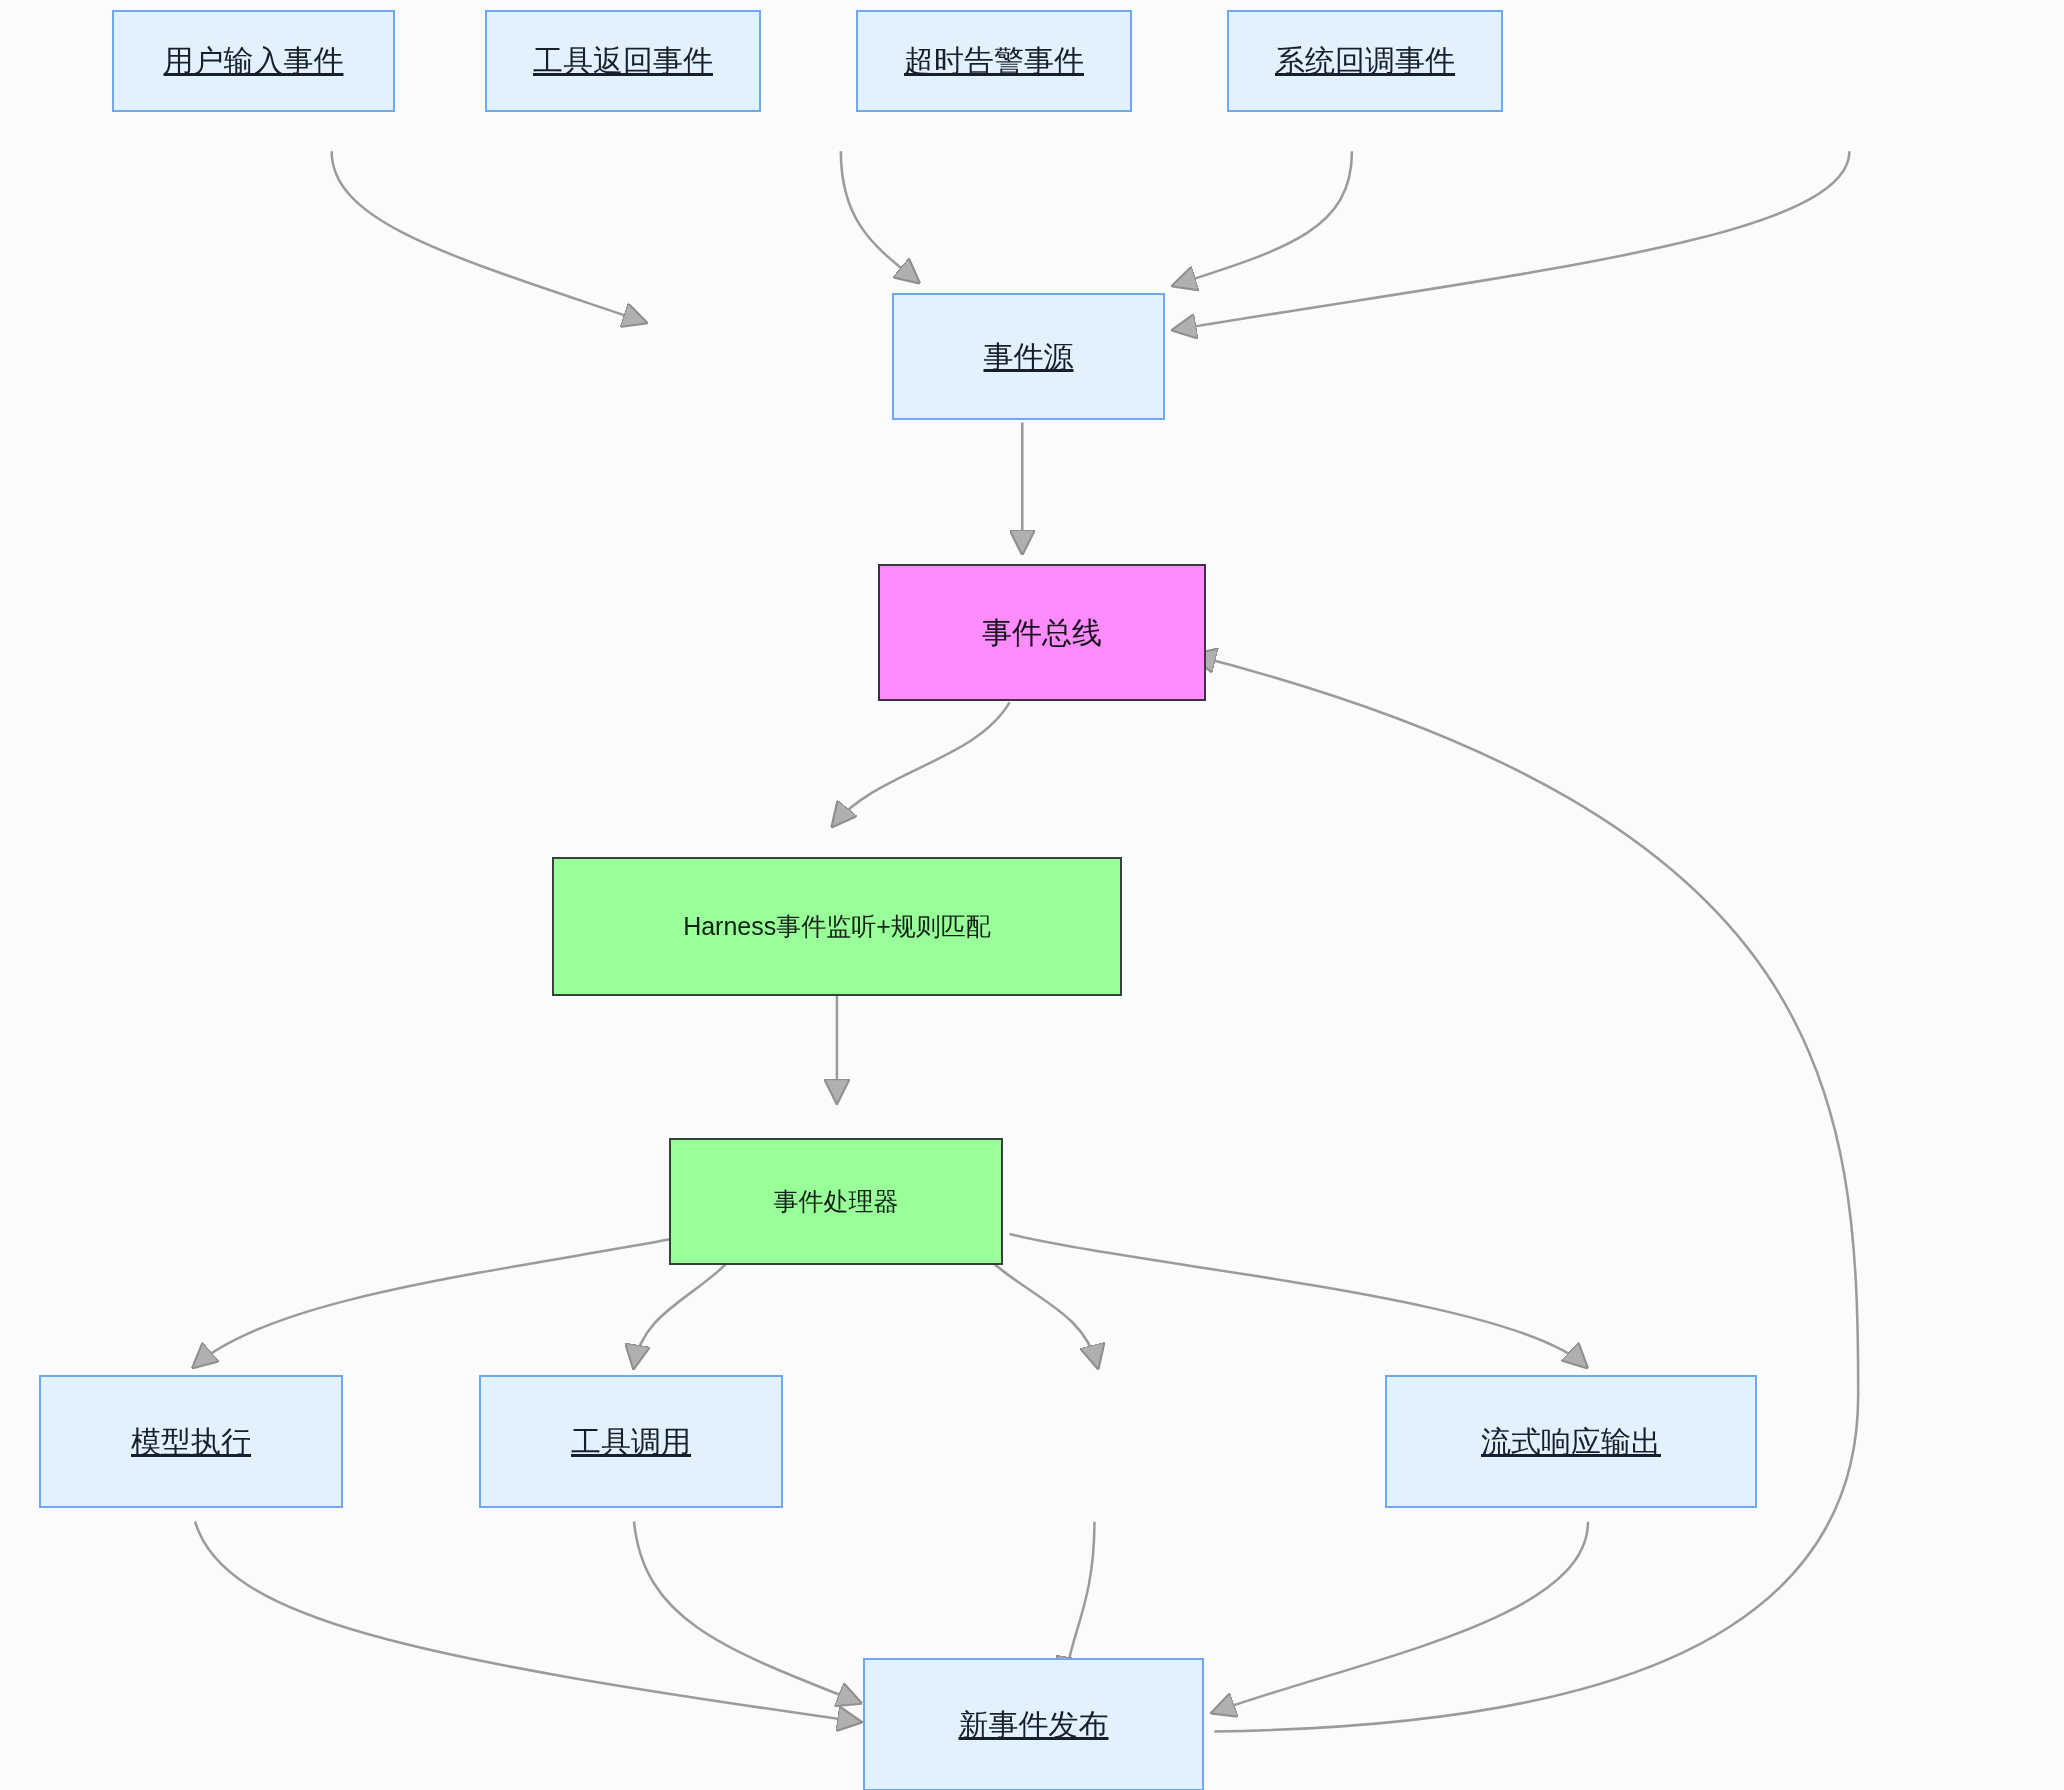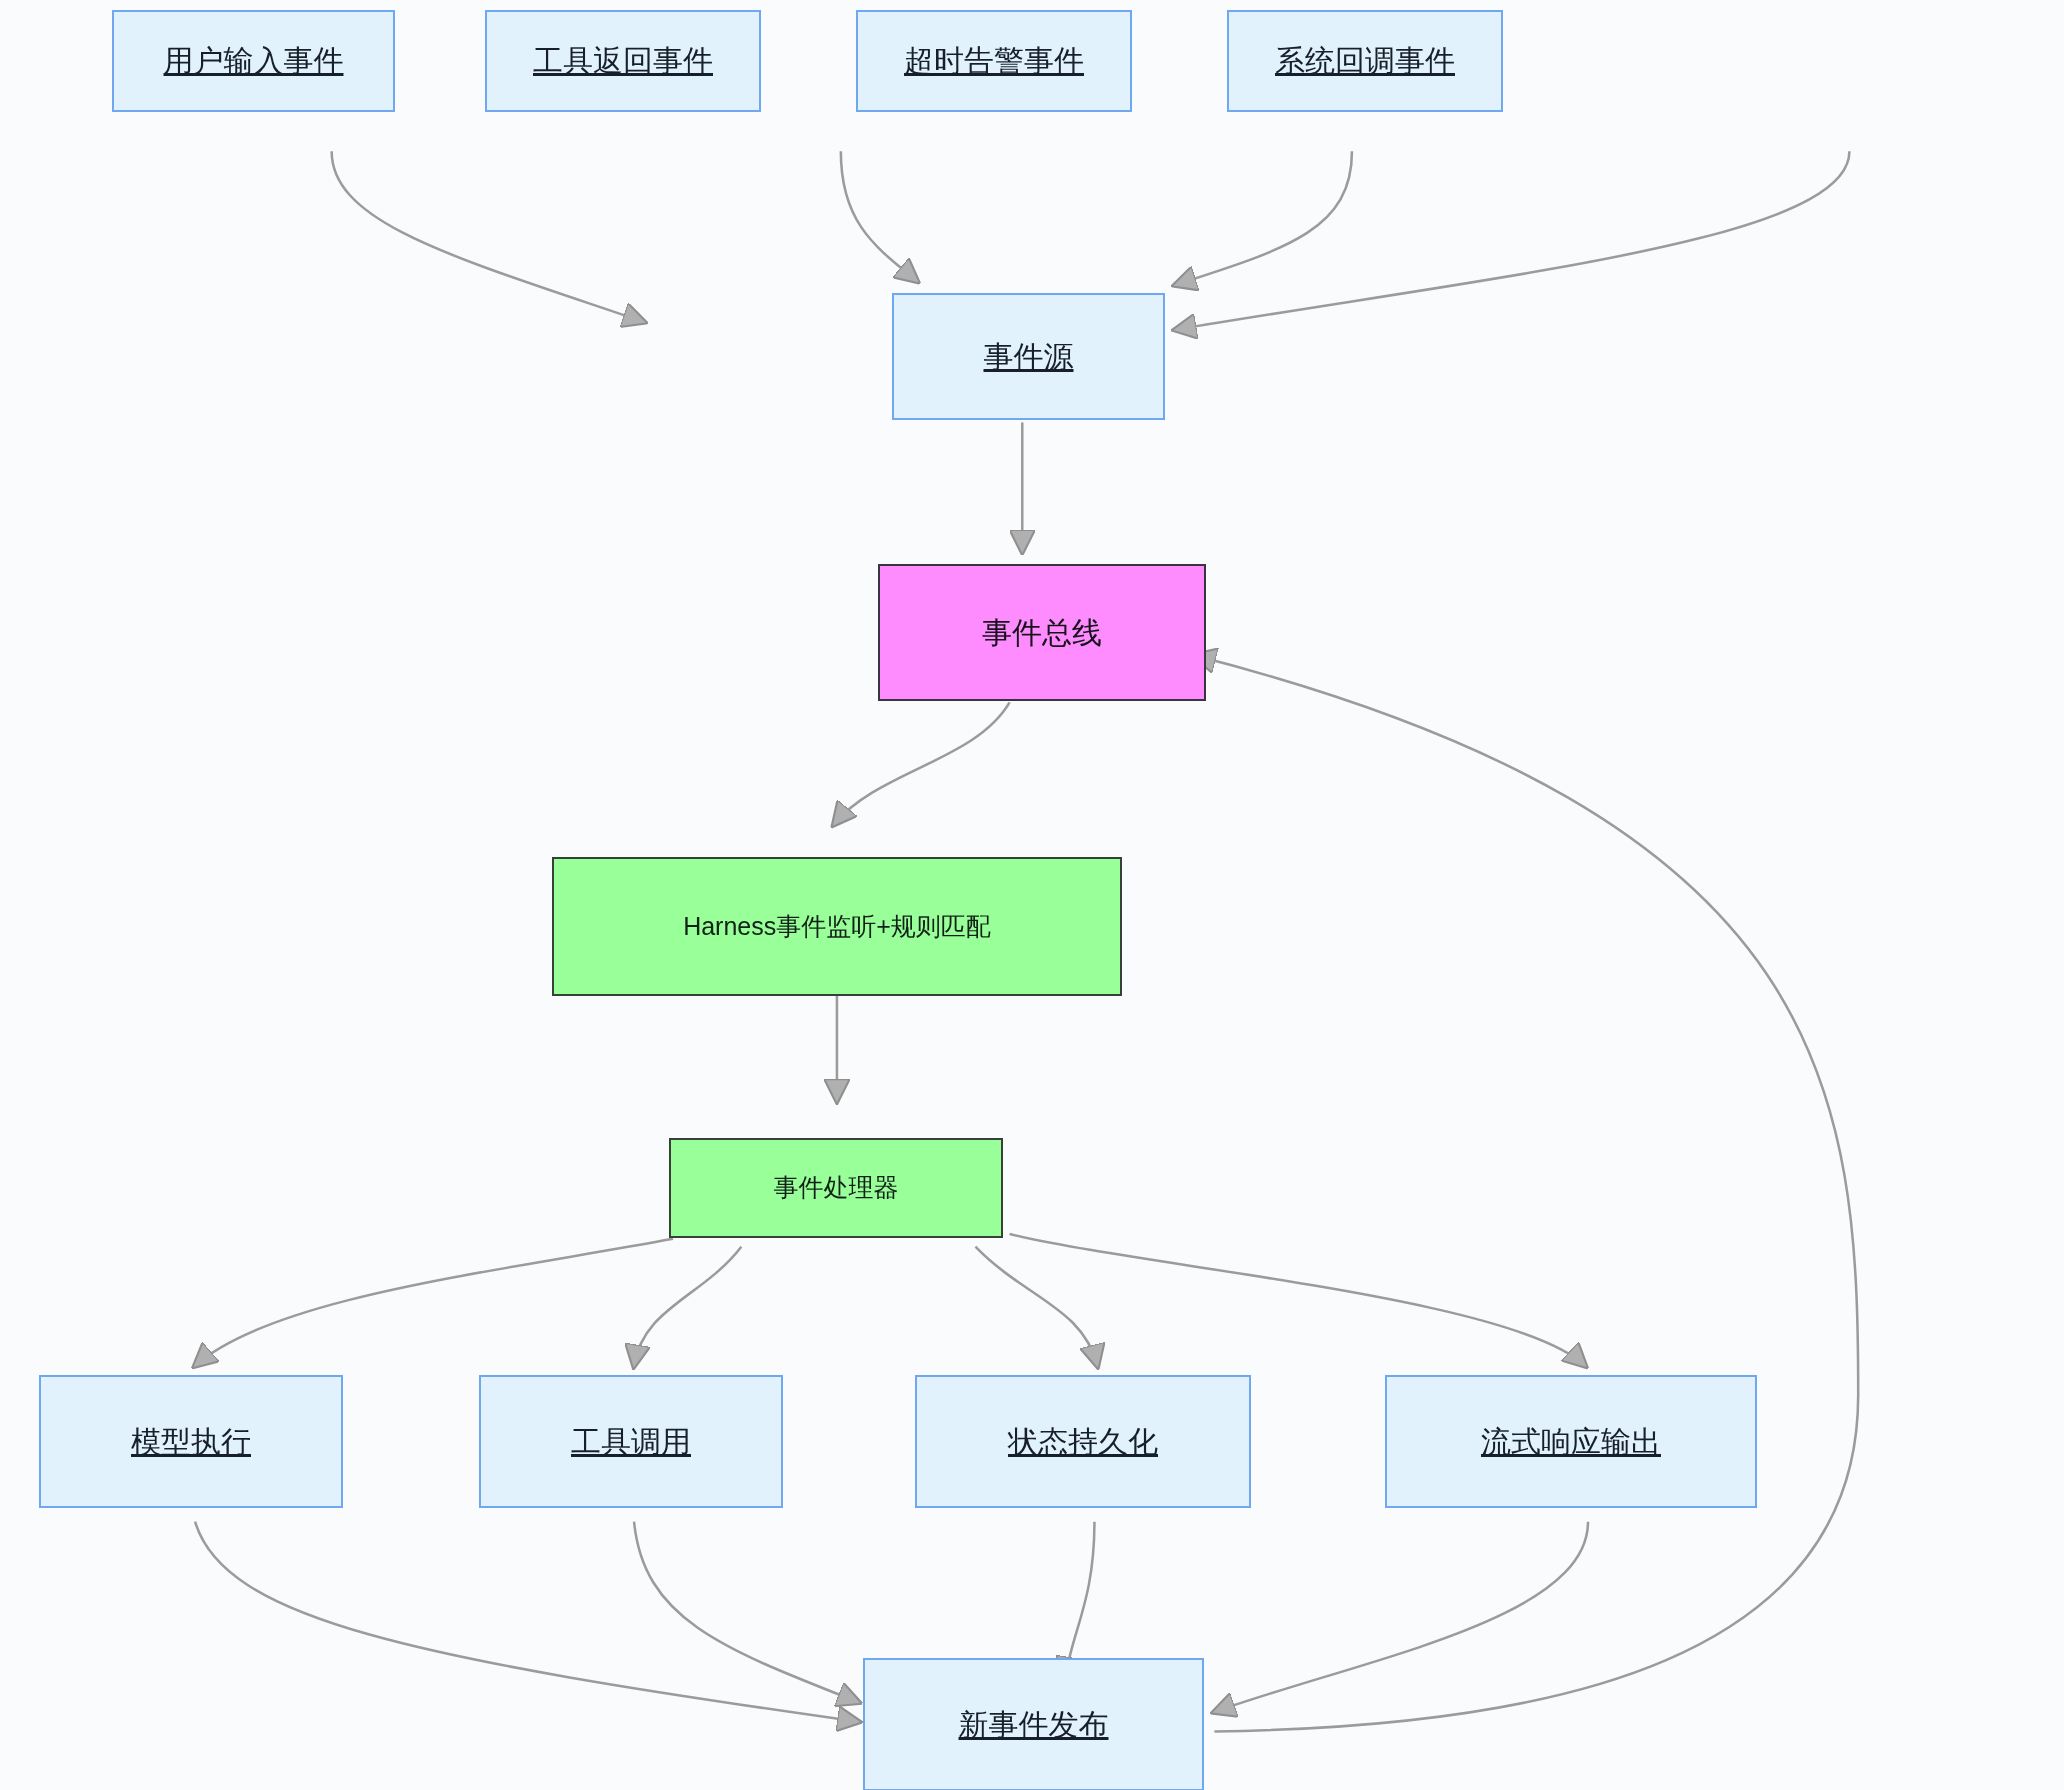--- a/index.html
+++ b/index.html
@@ -129,35 +129,32 @@
   </div>
 
   <div class="node n-pink" style="left:878px; top:564px; width:328px; height:137px;">
     <span class="node-label">事件总线</span>
   </div>
 
   <div class="node n-green" style="left:552px; top:829px; width:570px; height:139px;">
     <span class="node-label">Harness事件监听+规则匹配</span>
   </div>
 
-  <div class="node n-green" style="left:669px; top:1110px; width:334px; height:100px;">
+  <div class="node n-green" style="left:669px; top:1110px; width:334px; height:127px;">
     <span class="node-label">事件处理器</span>
   </div>
 
   <div class="node n-blue" style="left:479px; top:1375px; width:304px; height:133px;">
     <span class="node-label">工具调用</span>
   </div>
 
   <div class="node n-blue" style="left:39px; top:1375px; width:304px; height:133px;">
     <span class="node-label">模型执行</span>
   </div>
 
-  <div class="node n-blue" style="left:915px; top:1375px; width:336px; height:133px;">
-    <span class="node-label">状态持久化</span>
-  </div>
 
   <div class="node n-blue" style="left:1385px; top:1375px; width:372px; height:133px;">
     <span class="node-label">流式响应输出</span>
   </div>
 
   <div class="node n-blue" style="left:863px; top:1658px; width:341px; height:133px;">
     <span class="node-label">新事件发布</span>
   </div>
 
 </div>

